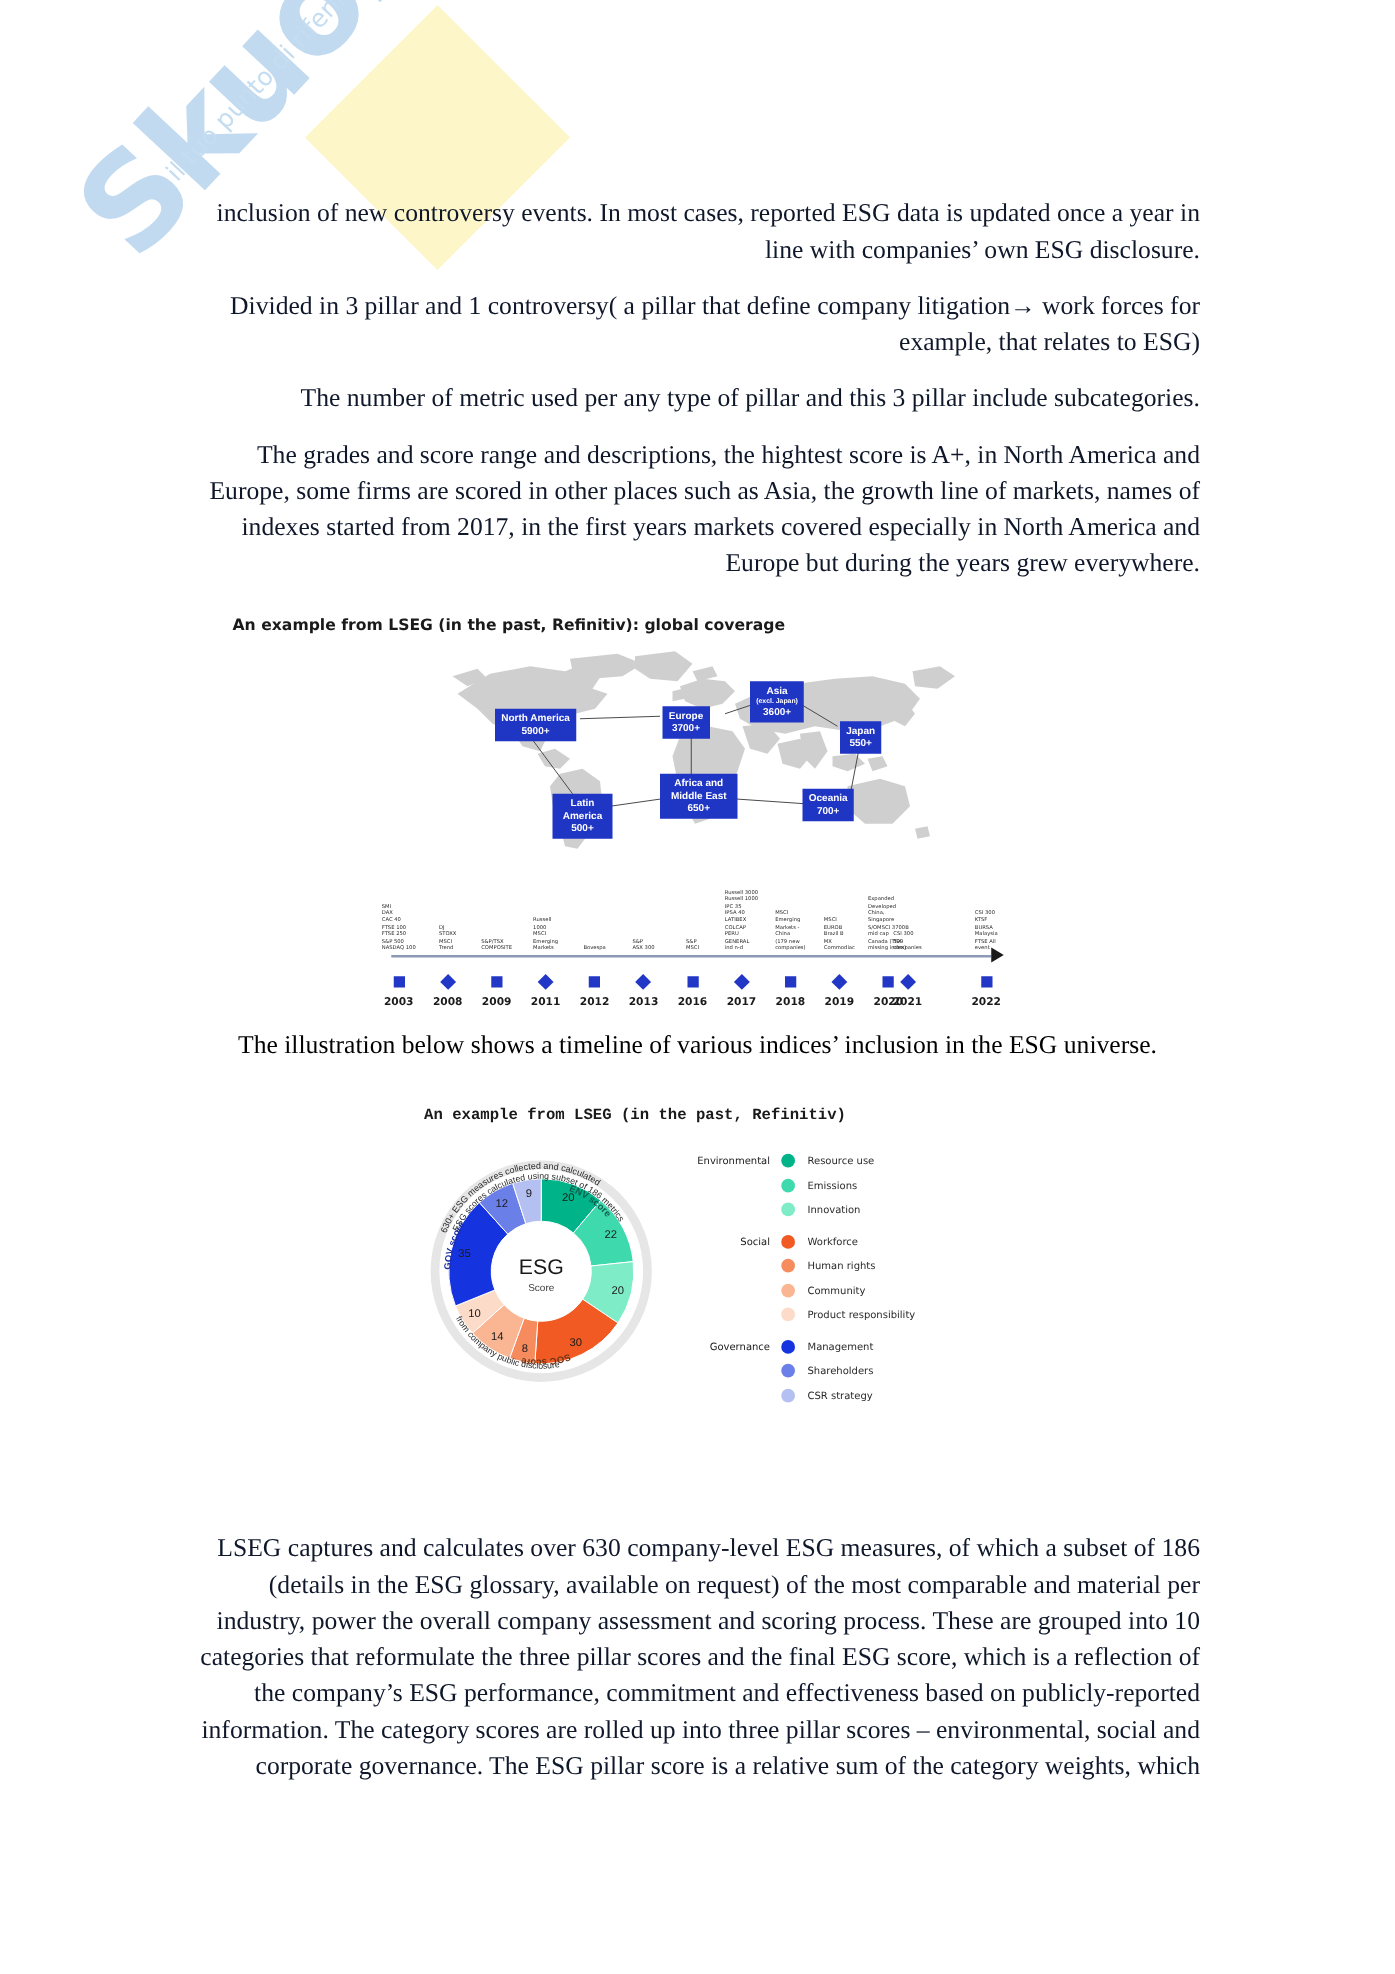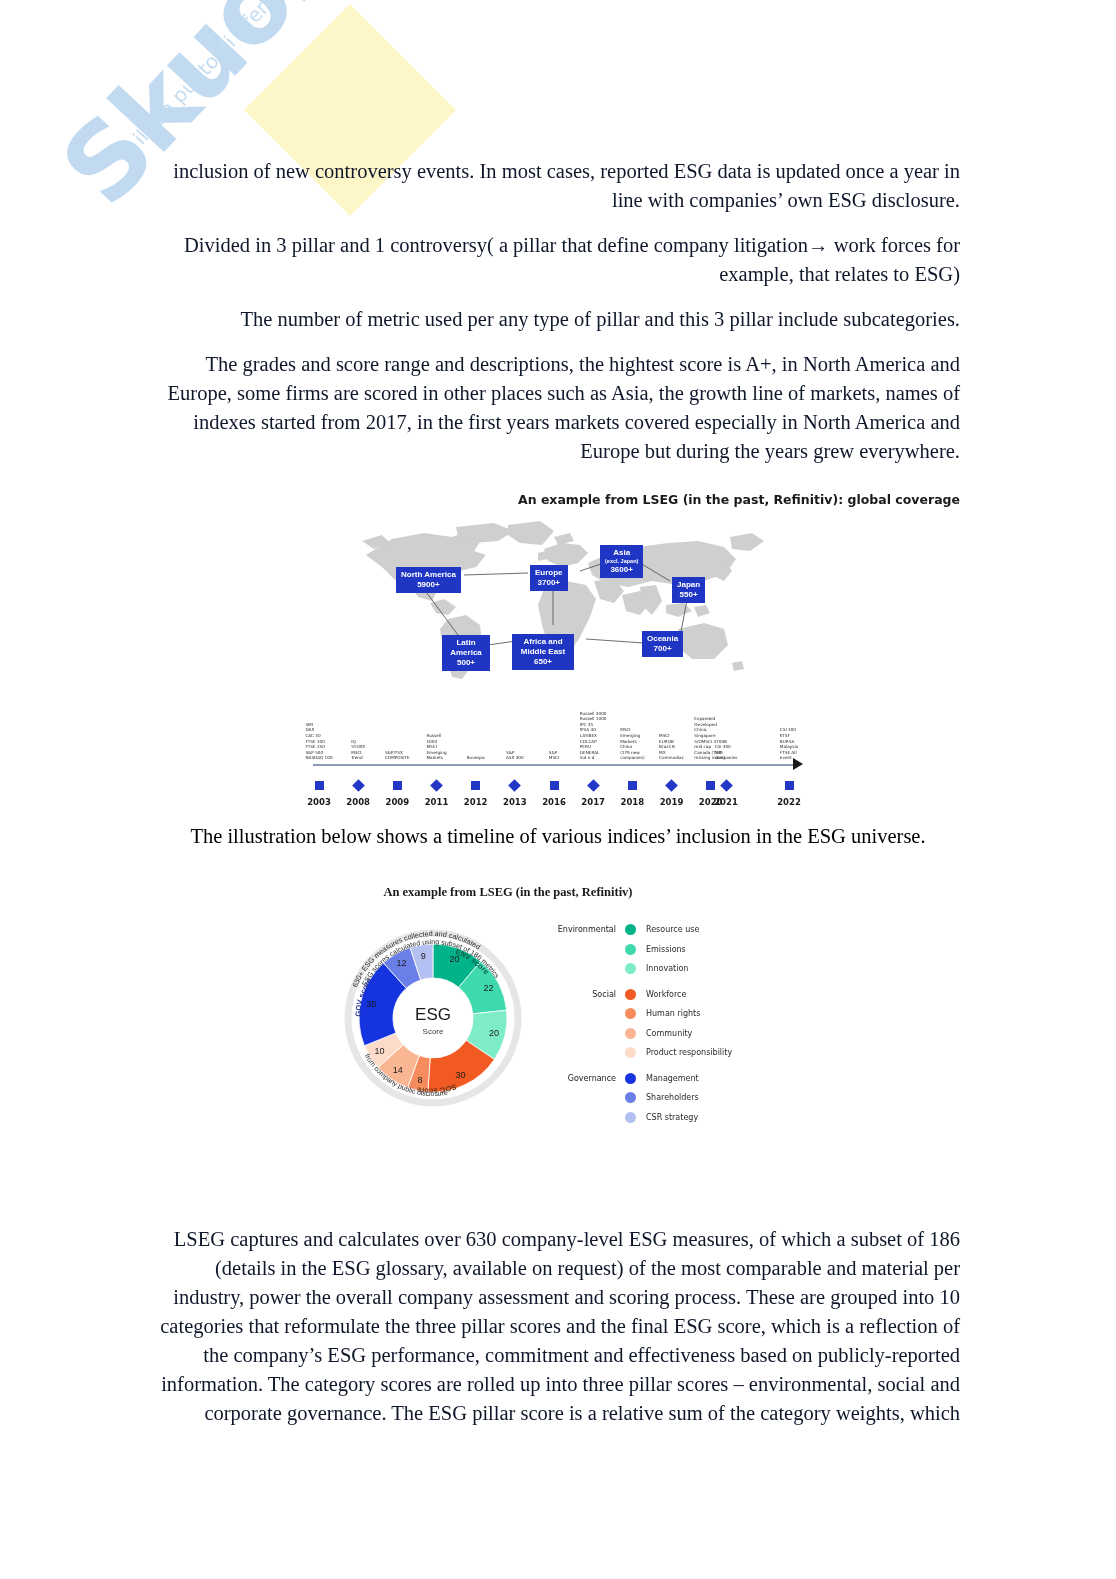--- a/index.html
+++ b/index.html
@@ -61,21 +61,21 @@
   .caption-line {
     font-size: 20.5px; line-height: 29px; color: #000;
     text-align: center; margin: 10px 0 0 0;
   }
 
   
   .fig-map { position: relative; z-index: 2; margin-top: 26px; height: 320px; }
   .fig-title {
     font-family: "DejaVu Sans", sans-serif;
     font-size: 12.5px; font-weight: bold; color: #1a1a1a;
-    text-align: right; margin-left: 30px;
+    text-align: left; margin-left: 30px;
   }
   .map-wrap { position: relative; width: 420px; height: 175px; margin: 12px auto 0 auto; }
   .map-bg { position: absolute; inset: 0; }
   .map-box {
     position: absolute;
     background: #1f35c4;
     color: #fff;
     font-family: Liberation Sans, sans-serif;
     font-weight: bold;
     font-size: 8px;
@@ -114,21 +114,21 @@
     font-size: 4.2px;
     line-height: 5.6px;
     color: #2a2a2a;
     white-space: nowrap;
     text-align: left;
   }
 
   
   .fig-donut { position: relative; z-index: 2; margin-top: 34px; height: 300px; }
   .fig2-title {
-    font-family: Liberation Serif, serif;
+    font-family: Liberation Mono, monospace;
     font-size: 12.5px; font-weight: bold; color: #1a1a1a;
     text-align: center; margin-left: -100px;
   }
   .donut-area { position: relative; width: 450px; height: 230px; margin: 18px auto 0 auto; }
   .donut-svg { position: absolute; left: 0; top: 0; }
   .legend { position: absolute; left: 212px; top: 2px; width: 230px; }
   .legend-row {
     display: flex; align-items: center; height: 19.5px;
     font-family: "DejaVu Sans", sans-serif; font-size: 8px; color: #1a1a1a;
   }
@@ -222,21 +222,21 @@
         </div>
         <div class="map-box" style="left:252px; top:26px;">
           <span>Asia</span>
           <span class="sub">(excl. Japan)</span>
           <span class="num">3600+</span>
         </div>
         <div class="map-box" style="left:324px; top:58px;">
           <span>Japan</span>
           <span class="num">550+</span>
         </div>
-        <div class="map-box" style="left:164px; top:100px; max-width:62px; white-space:normal;margin-top:15px;">
+        <div class="map-box" style="left:180px; top:100px; max-width:62px; white-space:normal;">
           <span>Africa and Middle East</span>
           <span class="num">650+</span>
         </div>
         <div class="map-box" style="left:294px; top:112px;">
           <span>Oceania</span>
           <span class="num">700+</span>
         </div>
         <div class="map-box" style="left:94px; top:116px; max-width:48px; white-space:normal;">
           <span>Latin America</span>
           <span class="num">500+</span>

